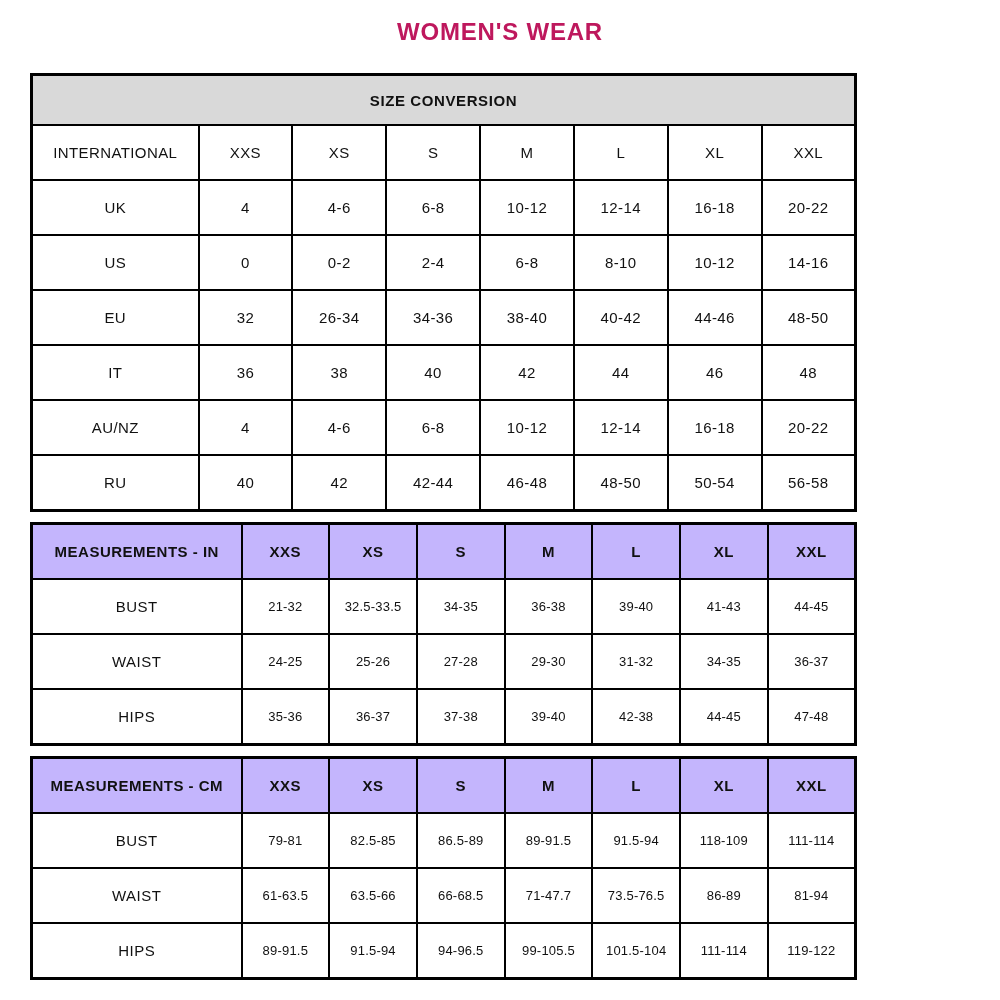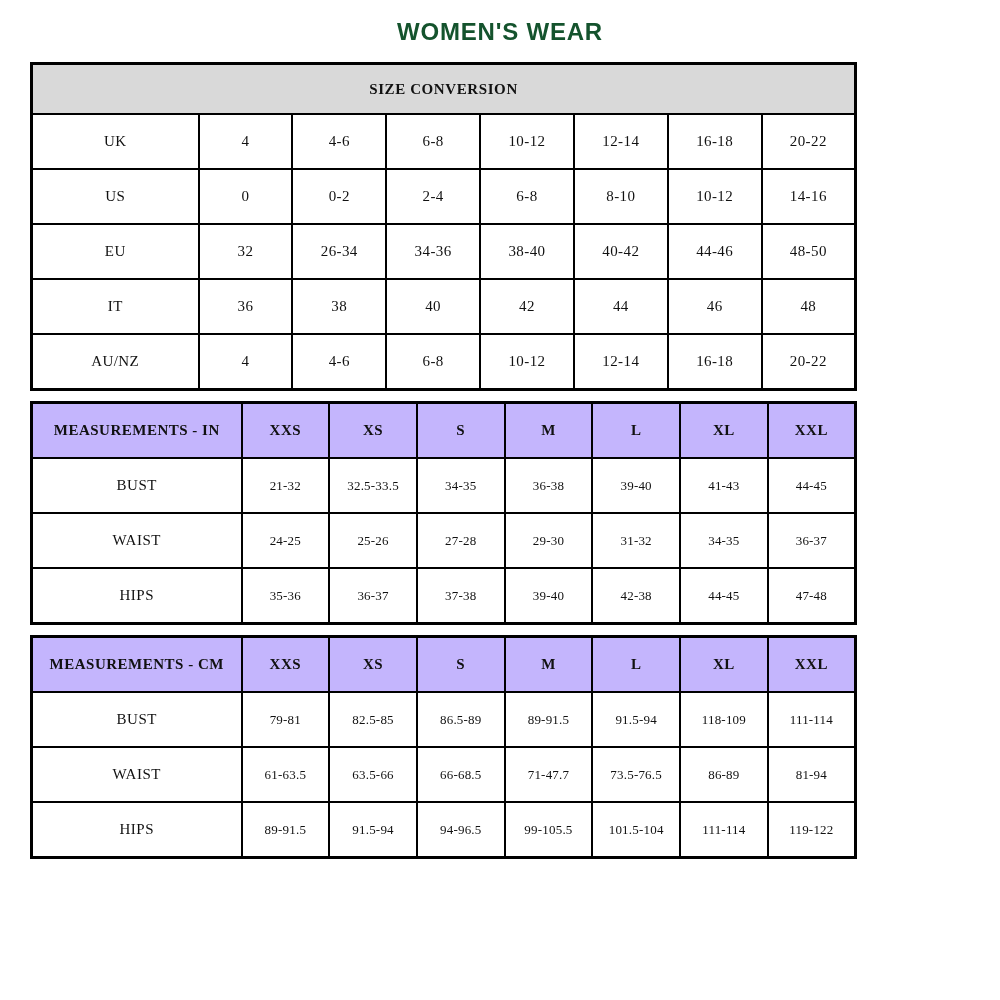--- a/index.html
+++ b/index.html
@@ -14,29 +14,28 @@
     height: 1000px;
     box-sizing: border-box;
     padding: 12px 30px 0 30px;
     background: #ffffff;
   }
   .page-title {
     text-align: center;
     font-size: 24px;
     font-weight: bold;
     letter-spacing: 0.8px;
-    margin: 6px 0 16px 0;
-    color: #14532d;
+    margin: 6px 0 27px 0;
+    color: #be185d;
   }
   table.tbl {
     width: 827px;
     border-collapse: collapse;
     table-layout: fixed;
     border: 3px solid #000000;
-    font-family: Liberation Serif, serif;
   }
   table.tbl td {
     border: 2px solid #000000;
     text-align: center;
     vertical-align: middle;
     padding: 0;
     overflow: hidden;
     white-space: nowrap;
   }
   .gap { height: 10px; }
@@ -80,20 +79,30 @@
         <col>
         <col>
         <col>
         <col>
     </colgroup>
     <tbody>
       <tr>
         <td class="caption-cell" colspan="8">SIZE CONVERSION</td>
       </tr>
       <tr>
+        <td>INTERNATIONAL</td>
+        <td>XXS</td>
+        <td>XS</td>
+        <td>S</td>
+        <td>M</td>
+        <td>L</td>
+        <td>XL</td>
+        <td>XXL</td>
+      </tr>
+      <tr>
         <td>UK</td>
         <td>4</td>
         <td>4-6</td>
         <td>6-8</td>
         <td>10-12</td>
         <td>12-14</td>
         <td>16-18</td>
         <td>20-22</td>
       </tr>
       <tr>
@@ -128,20 +137,30 @@
       </tr>
       <tr>
         <td>AU/NZ</td>
         <td>4</td>
         <td>4-6</td>
         <td>6-8</td>
         <td>10-12</td>
         <td>12-14</td>
         <td>16-18</td>
         <td>20-22</td>
+      </tr>
+      <tr>
+        <td>RU</td>
+        <td>40</td>
+        <td>42</td>
+        <td>42-44</td>
+        <td>46-48</td>
+        <td>48-50</td>
+        <td>50-54</td>
+        <td>56-58</td>
       </tr>
     </tbody>
   </table>
 
   <div class="gap"></div>
 
   <table class="tbl t23">
     <colgroup>
       <col class="label-col">
         <col>

